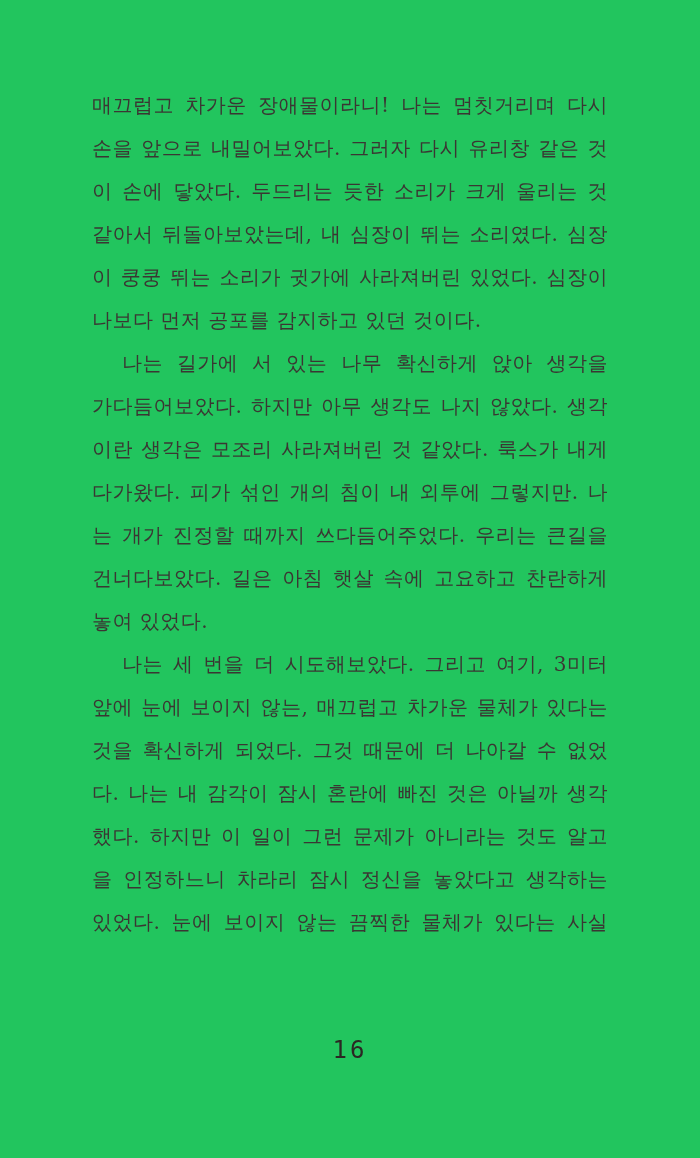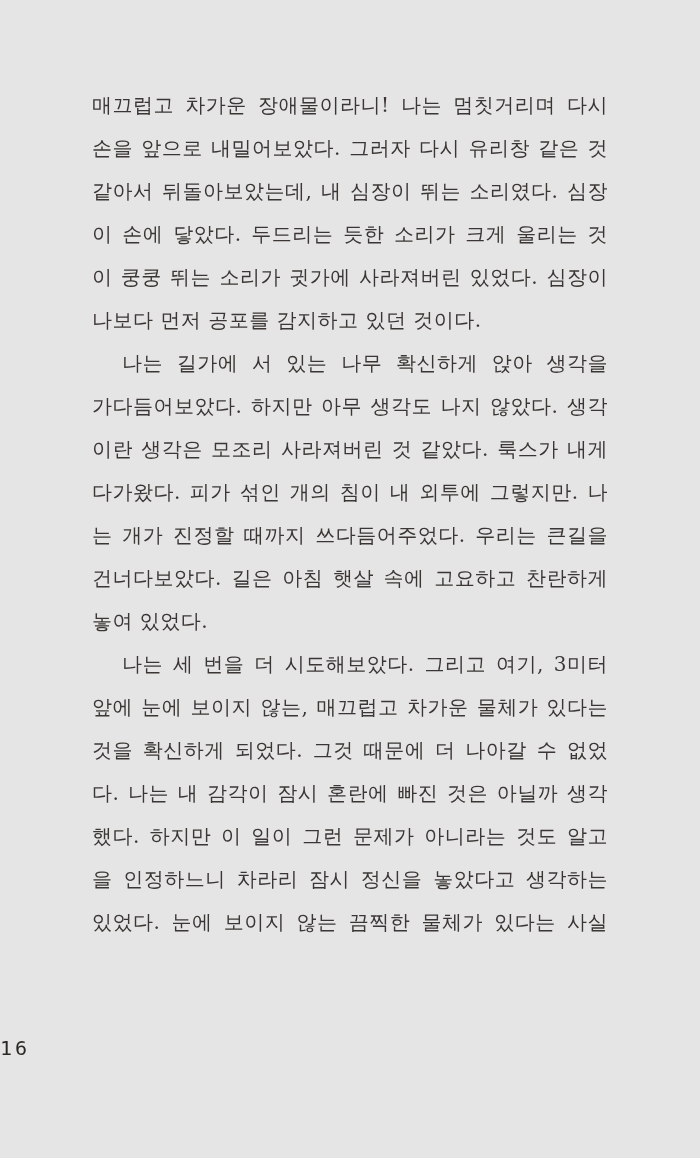--- a/index.html
+++ b/index.html
@@ -10,21 +10,21 @@
   body {
     width: 700px;
     height: 1158px;
     position: relative;
     overflow: hidden;
     font-family: "DejaVu Serif", "Liberation Serif", serif;
   }
   .book-page {
     position: absolute;
     inset: 0;
-    background: #e5e5e5;
+    background: #22c55e;
   }
   .text-block {
     position: absolute;
     left: 92px;
     top: 84px;
     width: 516px;
     color: #3b3633;
     font-size: 20px;
     font-weight: 400;
   }
@@ -40,35 +40,36 @@
     text-align-last: left;
   }
   .line.indent {
     text-indent: 30px;
   }
   .page-number {
     position: absolute;
     top: 1036px;
     left: 0;
     width: 700px;
+    text-align: center;
     font-family: "DejaVu Sans Mono", "Liberation Mono", monospace;
-    font-size: 20px;
+    font-size: 24px;
     letter-spacing: 3px;
     color: #2b2723;
   }
 </style>
 </head>
 <body>
 
 <div class="book-page">
   <div class="text-block">
       <div class="line">매끄럽고 차가운 장애물이라니! 나는 멈칫거리며 다시</div>
       <div class="line">손을 앞으로 내밀어보았다. 그러자 다시 유리창 같은 것</div>
+      <div class="line">이 손에 닿았다. 두드리는 듯한 소리가 크게 울리는 것</div>
       <div class="line">같아서 뒤돌아보았는데, 내 심장이 뛰는 소리였다. 심장</div>
-      <div class="line">이 손에 닿았다. 두드리는 듯한 소리가 크게 울리는 것</div>
       <div class="line">이 쿵쿵 뛰는 소리가 귓가에 사라져버린 있었다. 심장이</div>
       <div class="line no-justify">나보다 먼저 공포를 감지하고 있던 것이다.</div>
       <div class="line indent">나는 길가에 서 있는 나무 확신하게 앉아 생각을</div>
       <div class="line">가다듬어보았다. 하지만 아무 생각도 나지 않았다. 생각</div>
       <div class="line">이란 생각은 모조리 사라져버린 것 같았다. 룩스가 내게</div>
       <div class="line">다가왔다. 피가 섞인 개의 침이 내 외투에 그렇지만. 나</div>
       <div class="line">는 개가 진정할 때까지 쓰다듬어주었다. 우리는 큰길을</div>
       <div class="line">건너다보았다. 길은 아침 햇살 속에 고요하고 찬란하게</div>
       <div class="line no-justify">놓여 있었다.</div>
       <div class="line indent">나는 세 번을 더 시도해보았다. 그리고 여기, 3미터</div>

